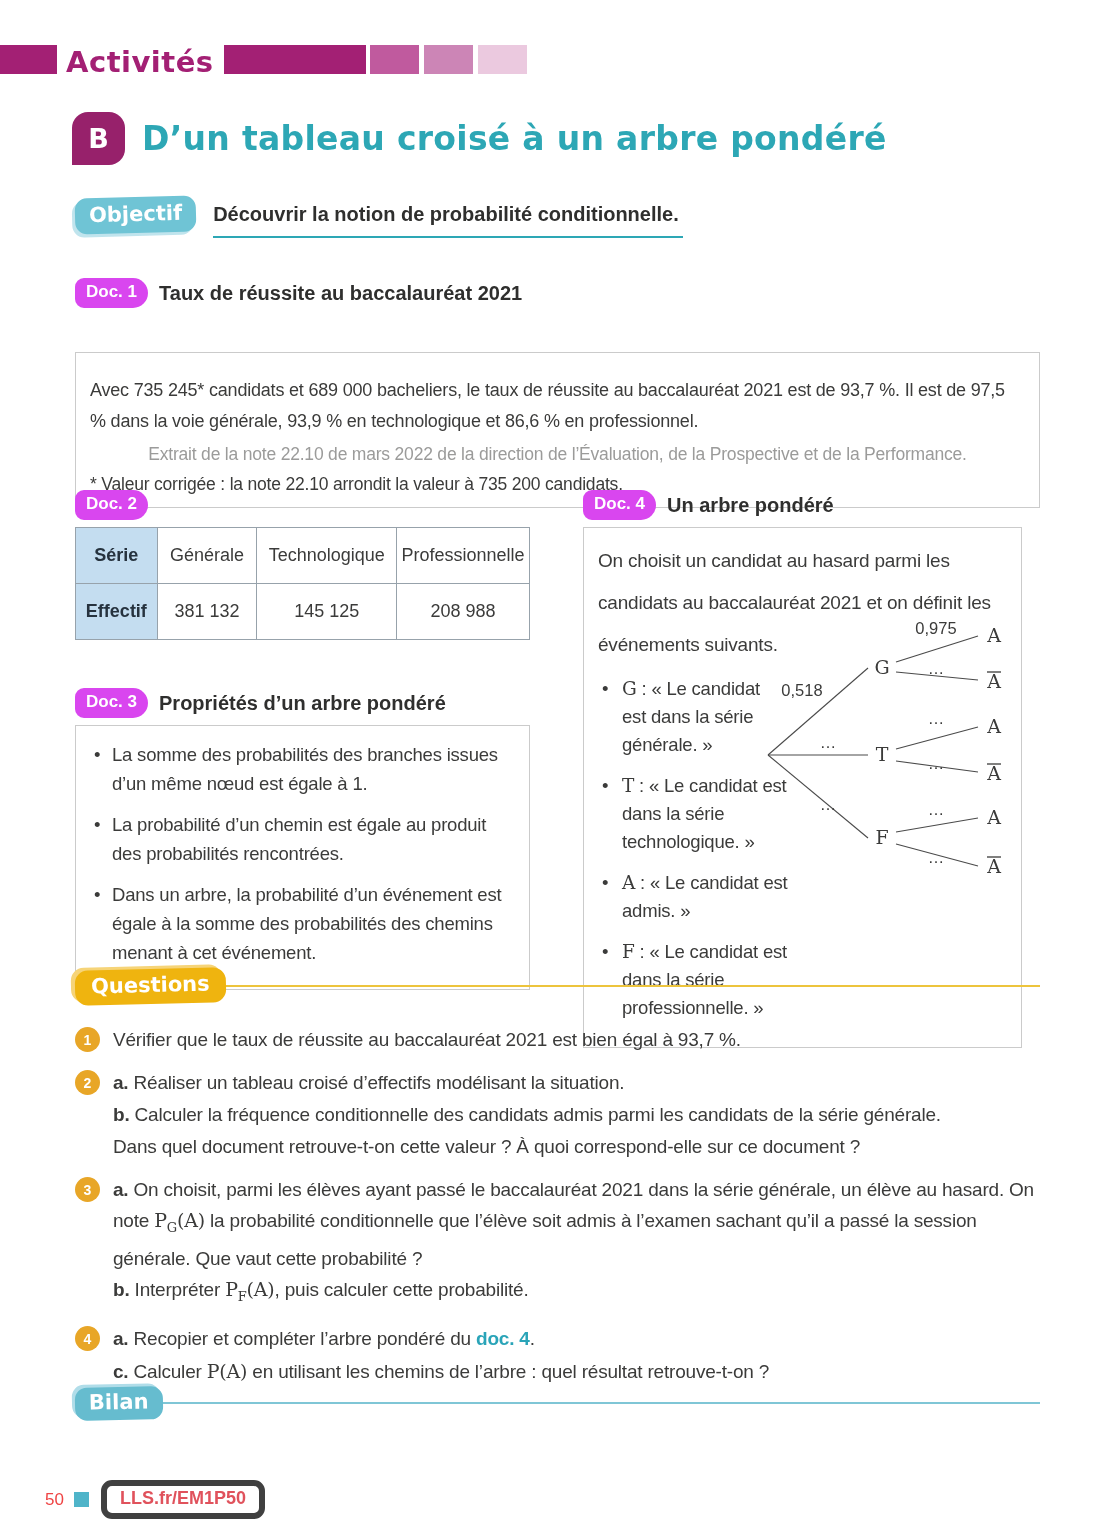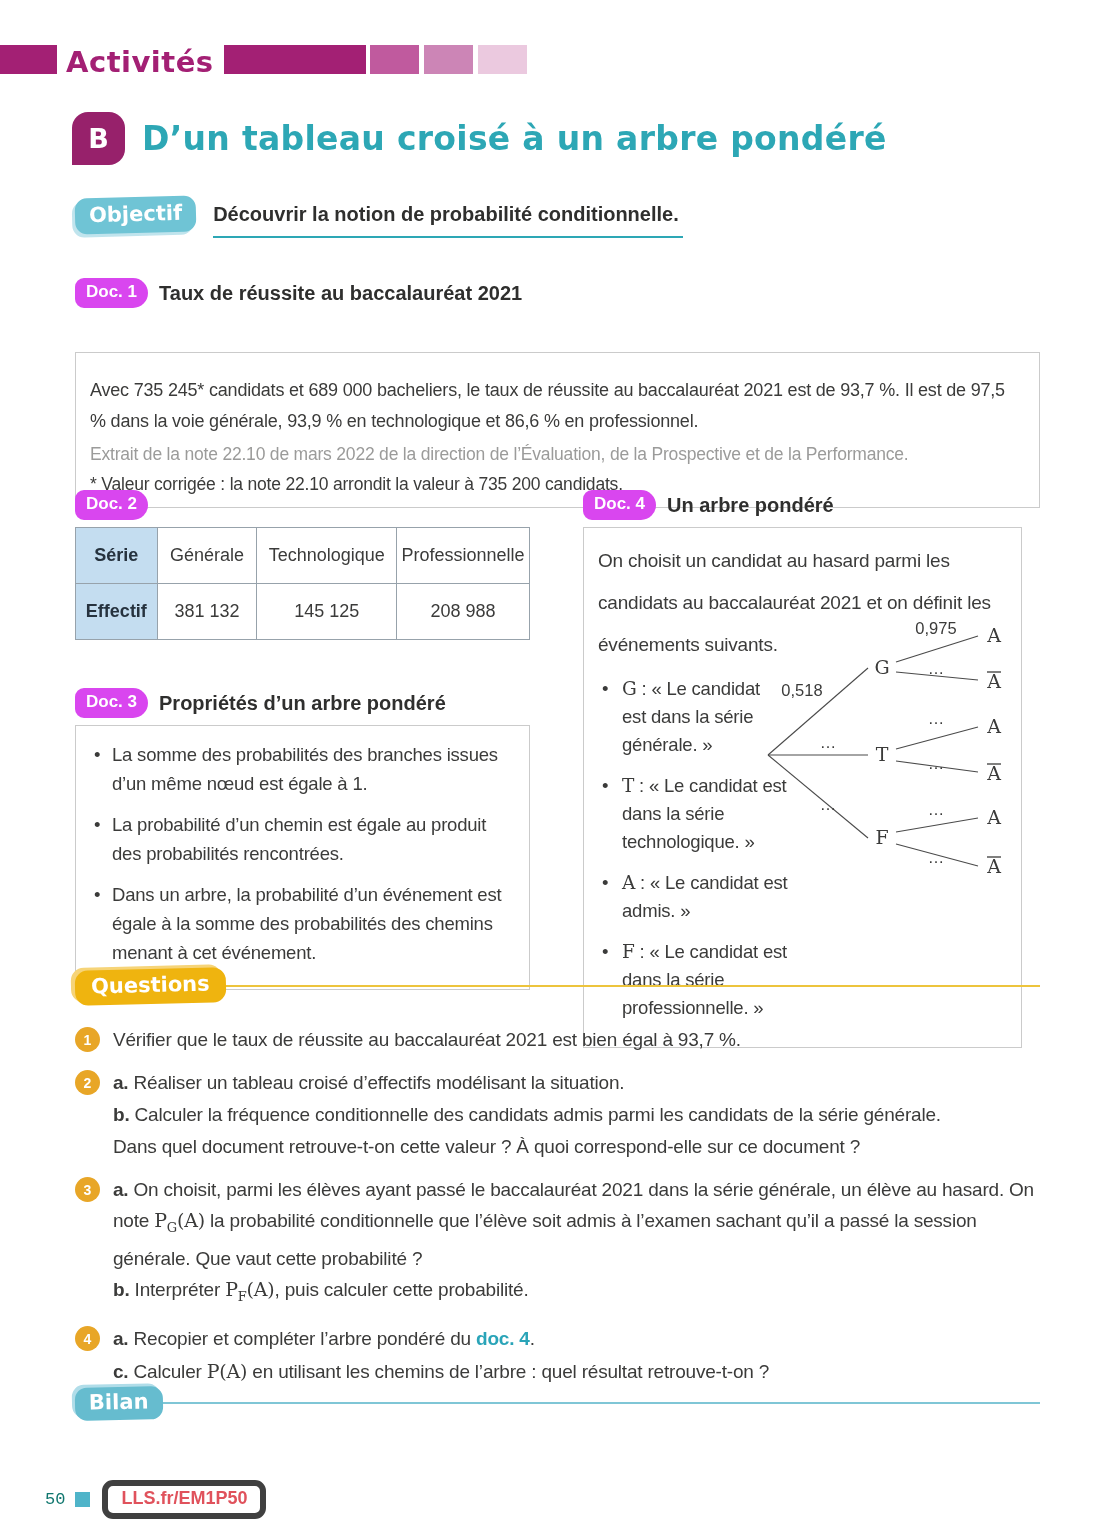--- a/index.html
+++ b/index.html
@@ -43,21 +43,21 @@
   .doc-head { display:flex; align-items:center; margin-bottom:7px; }
   .doc-badge { background:#d946ef; color:#fff; font-size:17px; font-weight:700;
                padding:4px 11px 6px; border-radius:9px 15px 15px 9px; white-space:nowrap; }
   .doc-title { font-size:20px; font-weight:700; color:#2f2f2e; margin-left:11px; }
   .doc-box { background:#fff; border:1px solid #cbcbcb; }
 
   
   .doc1 { position:absolute; top:278px; left:75px; width:965px; }
   .doc1 .doc-box { padding:22px 14px 12px;margin-top:44px; }
   .doc1-body { font-size:18px; line-height:31px; letter-spacing:-0.2px; }
-  .doc1-source { font-size:17.5px; color:#9b9b9a; text-align:left; margin-top:7px; letter-spacing:-0.2px; }
+  .doc1-source { font-size:17.5px; color:#9b9b9a; text-align:center; margin-top:7px; letter-spacing:-0.2px; }
   .doc1-footnote { font-size:17.5px; margin-top:9px; letter-spacing:-0.2px; }
 
   
   .two-col { position:absolute; top:490px; left:75px; width:965px; display:flex; }
   .col-left { width:455px; margin-right:53px; }
   .col-right { width:439px; }
 
   
   .doc2 { margin-bottom:0; }
   .eff-table { border-collapse:collapse; width:455px; margin-top:2px; }
@@ -111,21 +111,21 @@
   .bilan { position:absolute; top:1386px; left:75px; width:965px; }
   .bilan-head { display:flex; align-items:center; height:34px; }
   .bilan-badge { background:#66bccf; color:#fff; font-family:"DejaVu Sans", sans-serif;
                  font-size:21px; font-weight:600; padding:3px 14px 6px; border-radius:12px;
                  transform:rotate(-1.2deg); box-shadow:-3px -3px 0 #b0dde9; z-index:1; }
   .bilan-rule { flex:1; height:2px; background:#7fc6d6; margin-left:-4px; }
   .bilan-text { margin-top:12px; font-size:20px; font-weight:700; color:#2f2f2e; }
 
   
   .footer { position:absolute; top:1480px; left:45px; display:flex; align-items:center; }
-  .page-num { color:#0f766e; font-size:17px;font-family:Liberation Mono, monospace; }
+  .page-num { color:#ef4444; font-size:17px; }
   .teal-sq { width:15px; height:15px; background:#4fb4c9; margin:0 12px 0 10px; }
   .lls-box { border:6px solid #404040; border-radius:11px; color:#e0525c; font-weight:700;
              font-size:18px; padding:2px 13px 4px; }
 </style>
 </head>
 <body>
 
 <div class="page">
 
   <div class="topbar">

